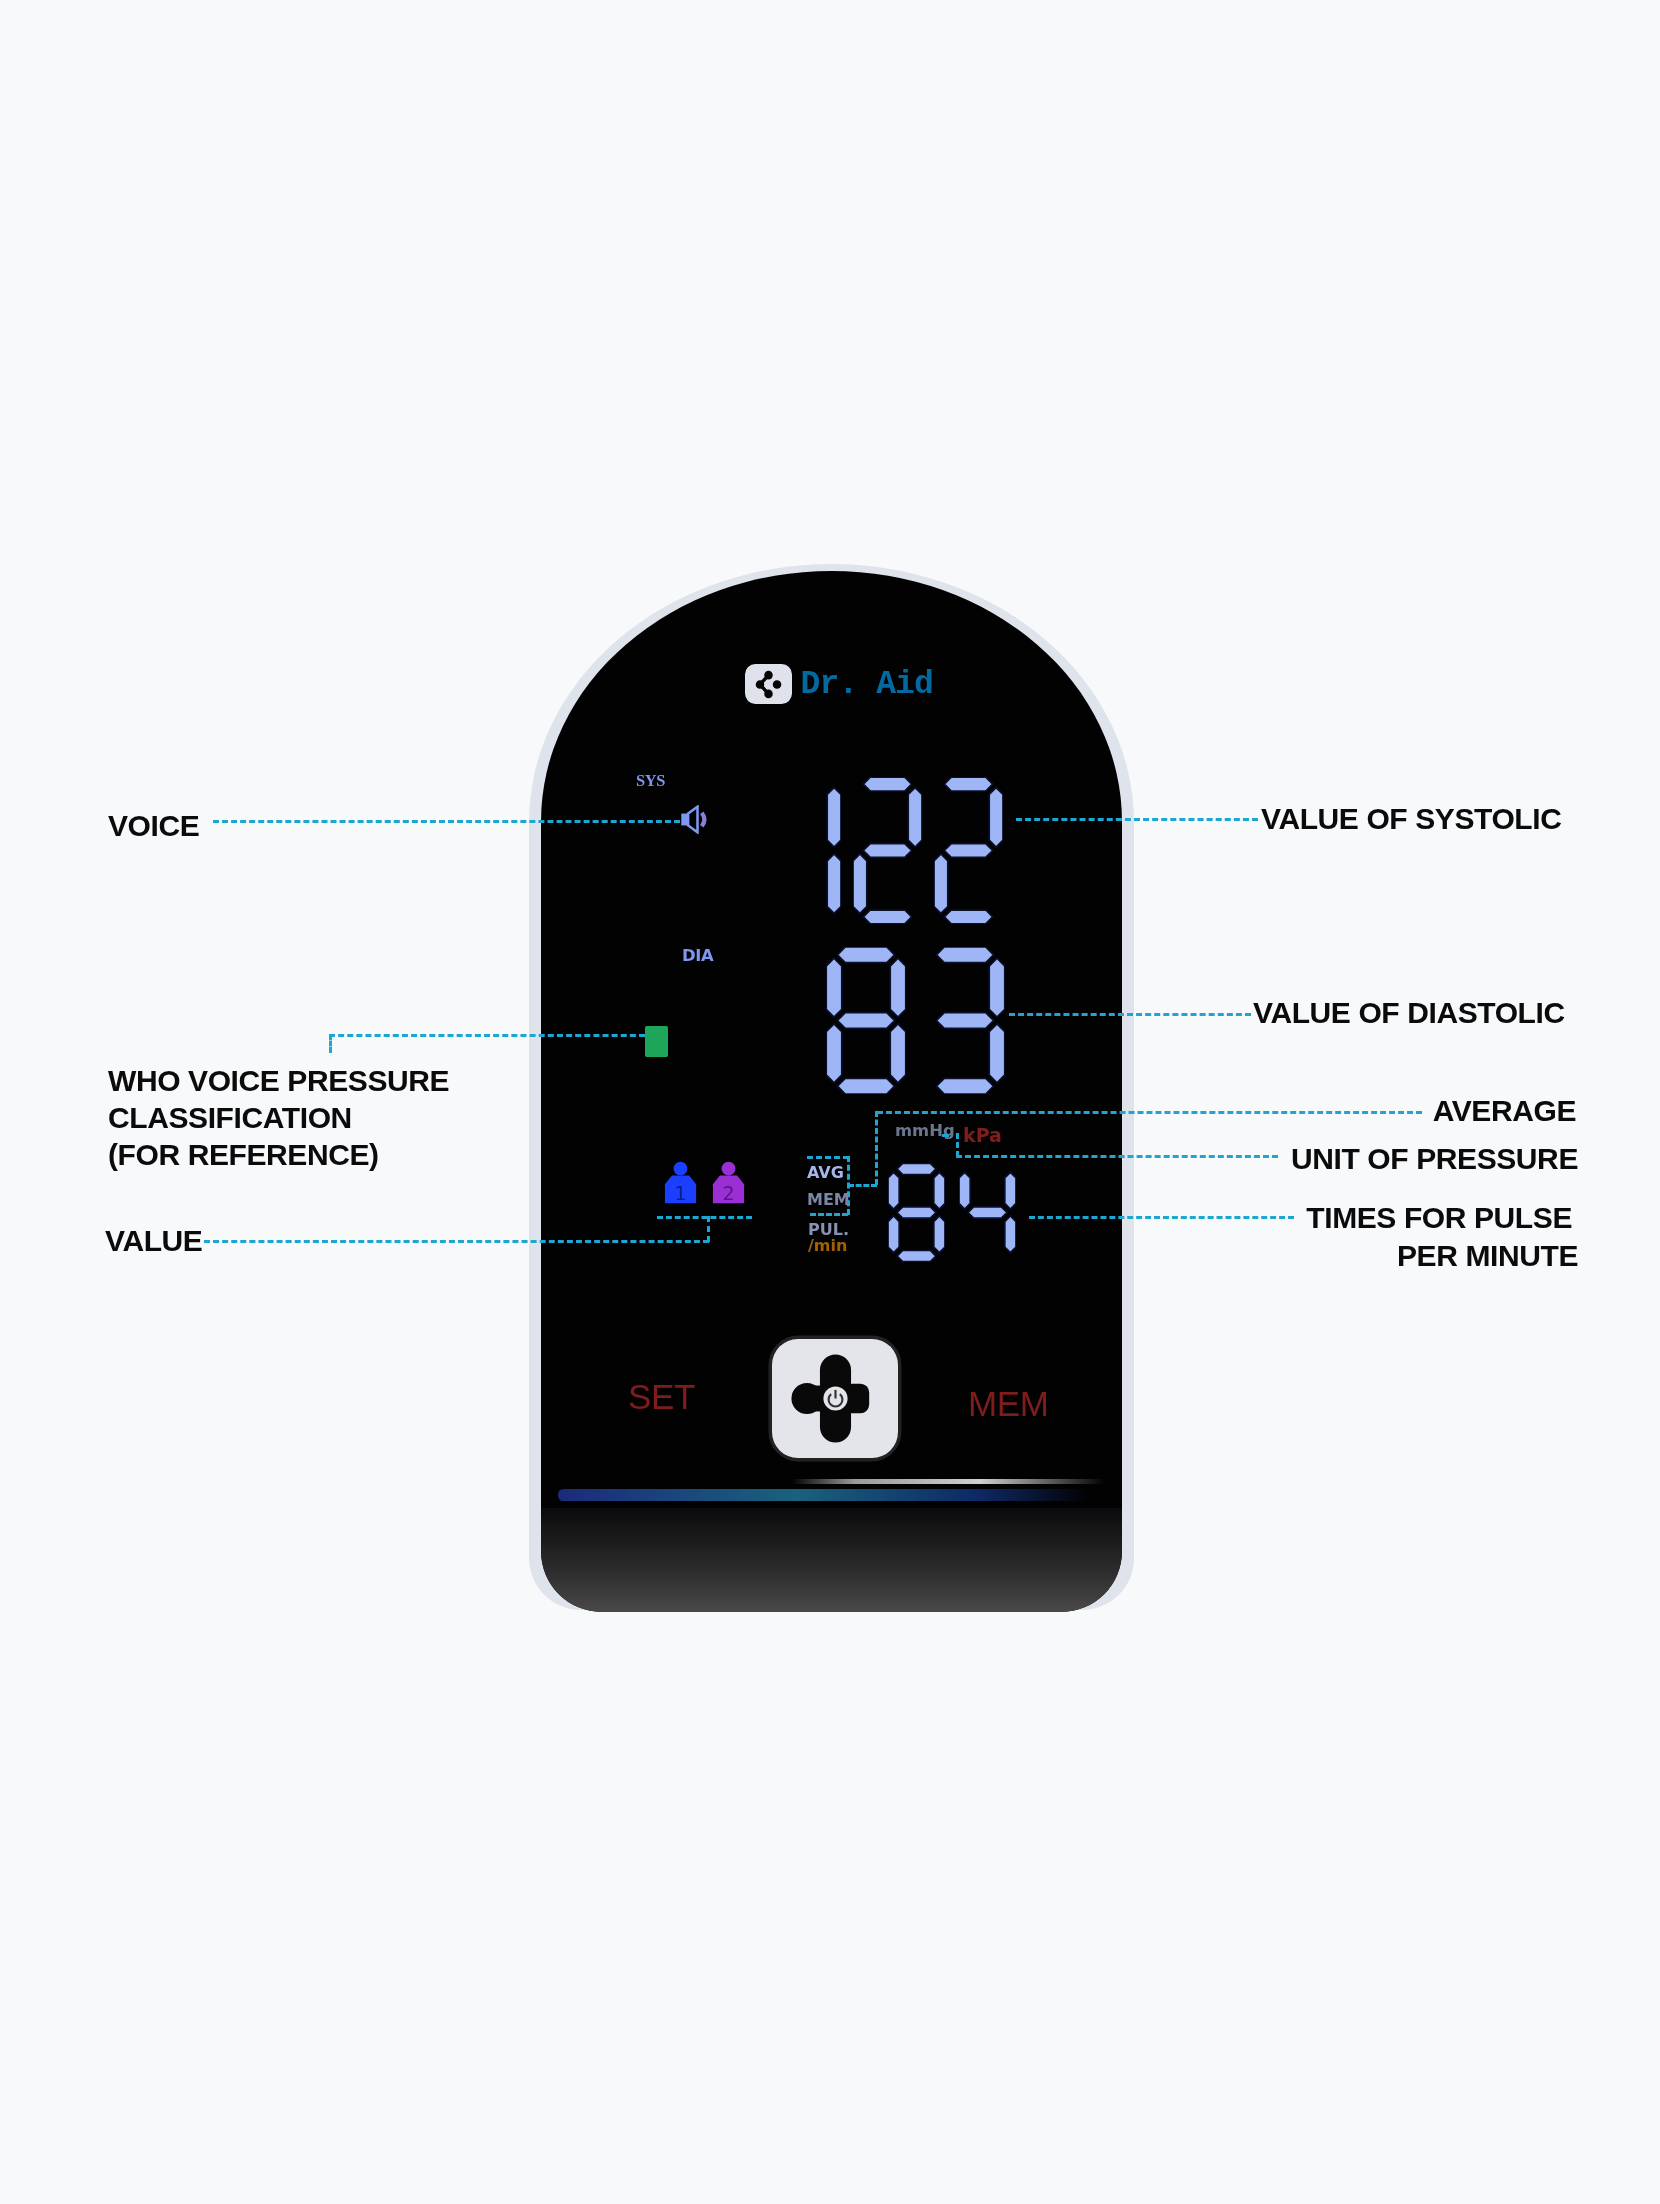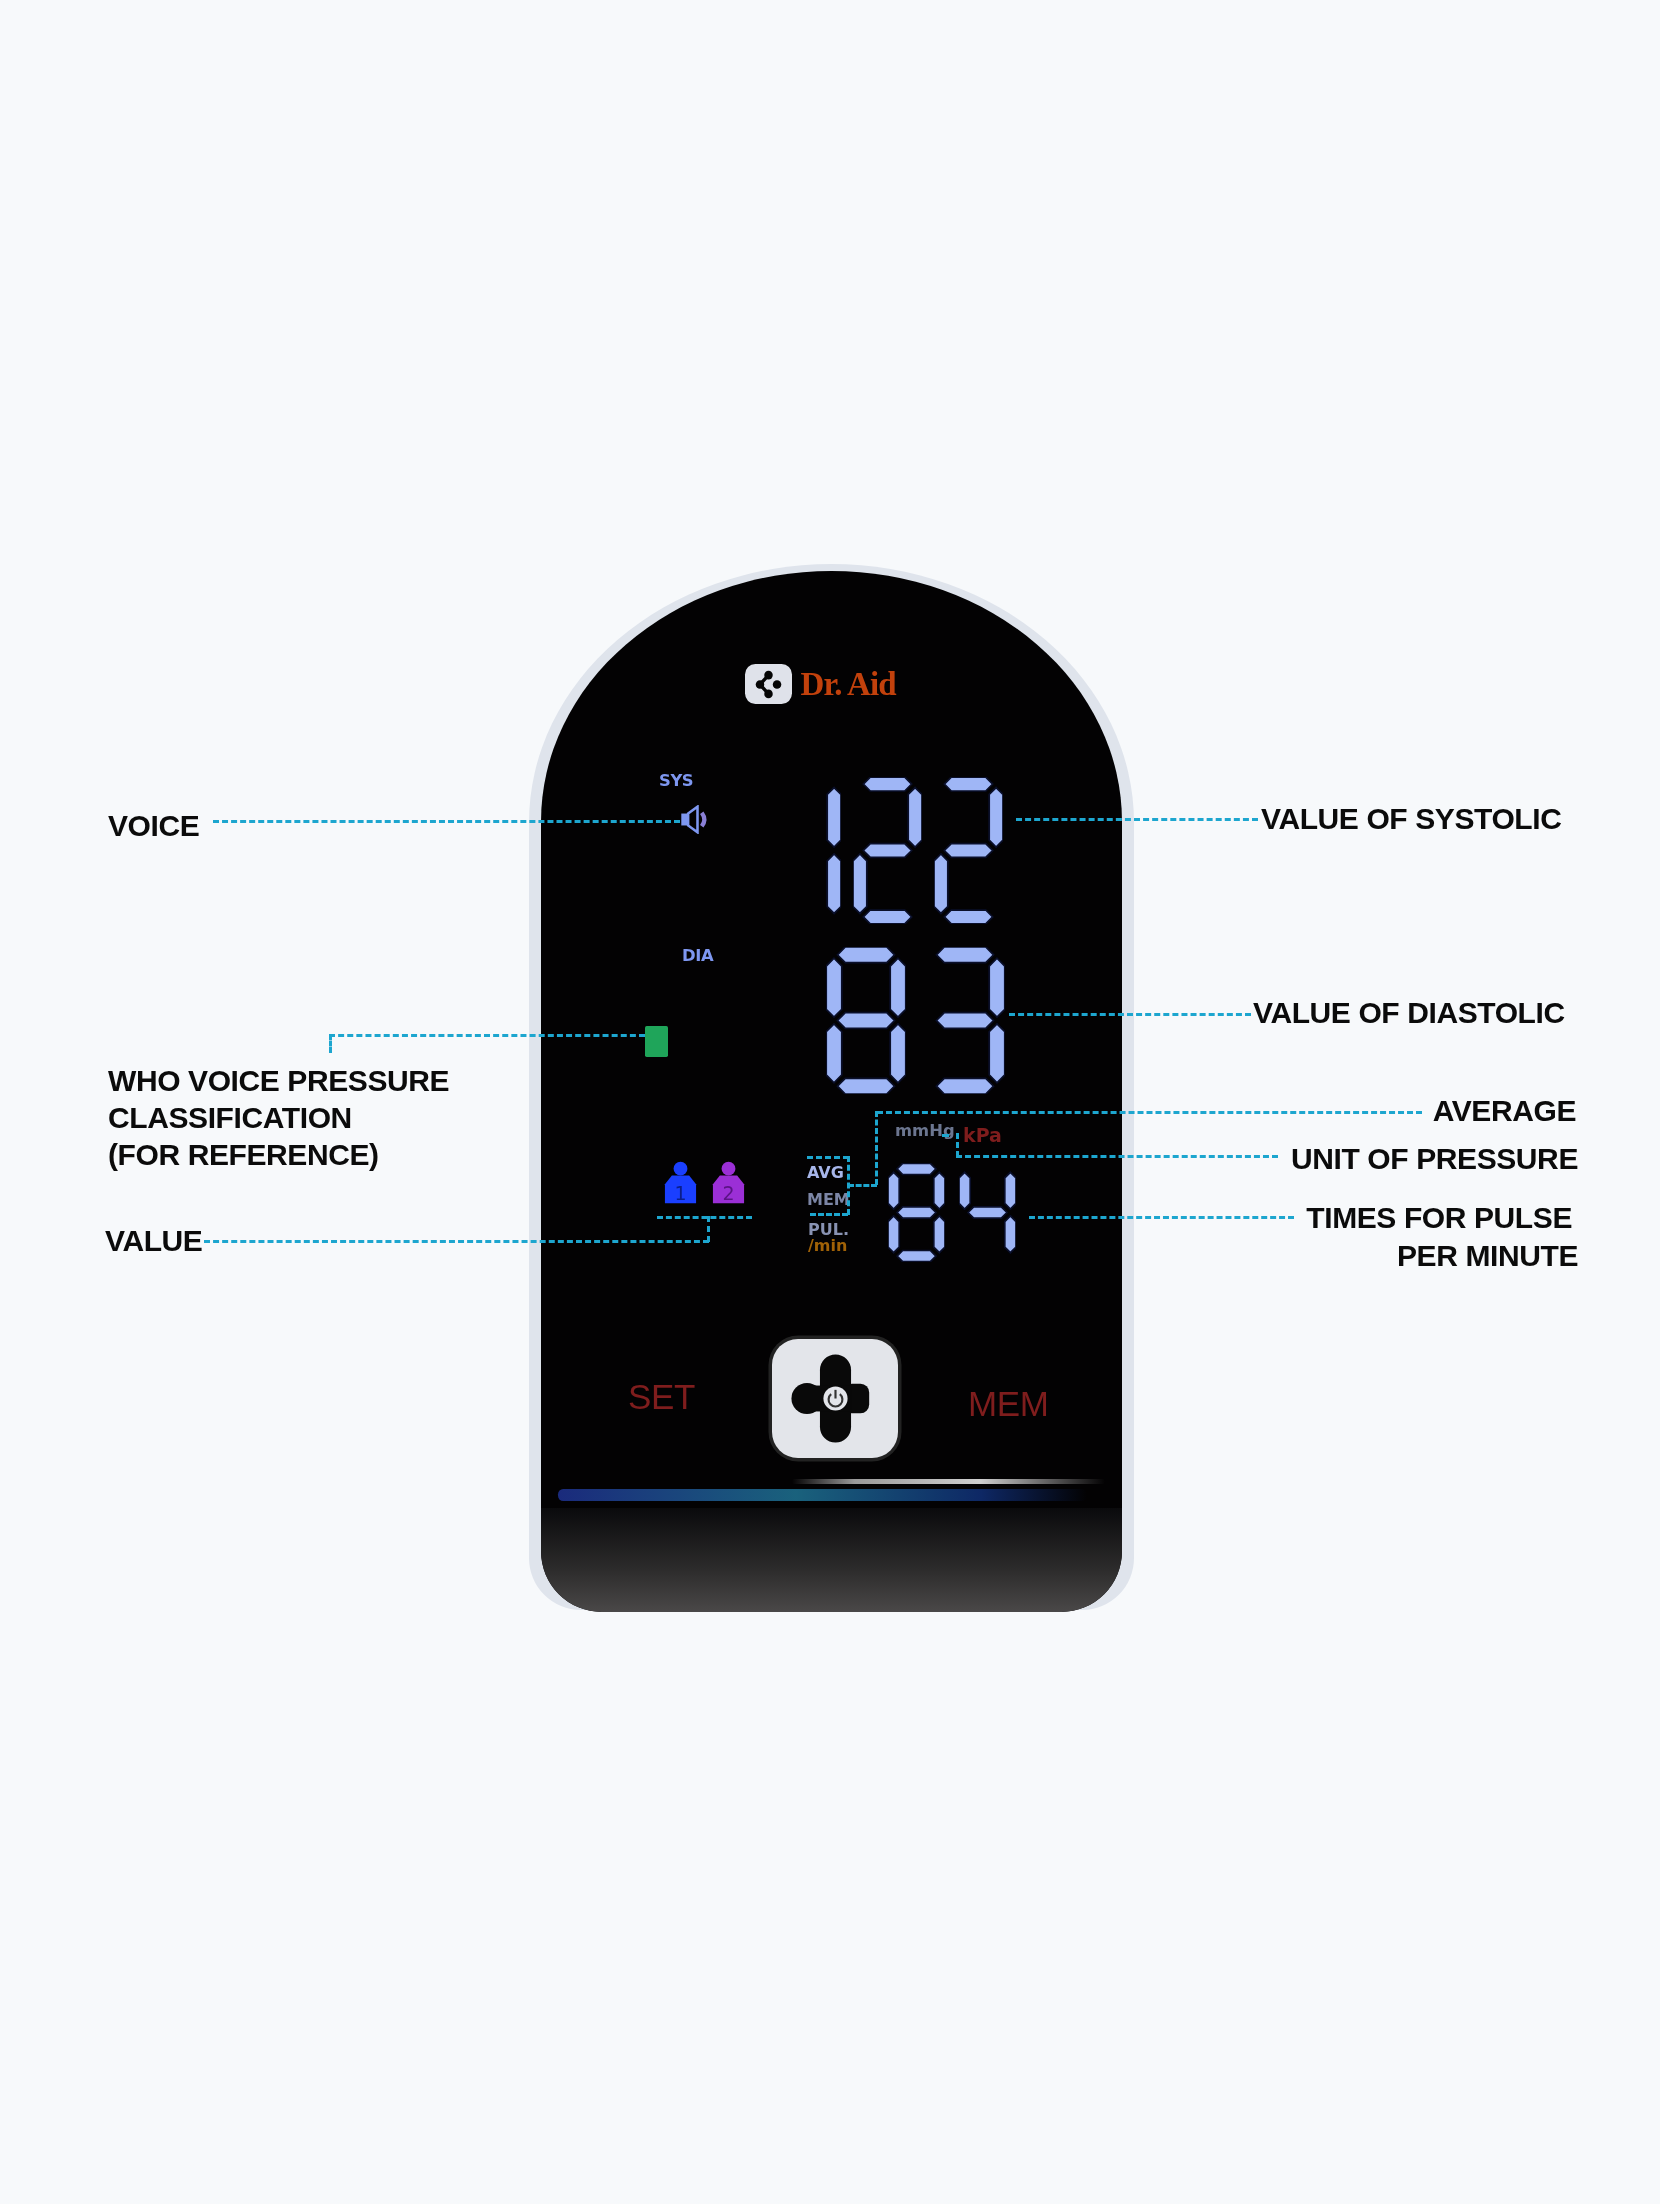--- a/index.html
+++ b/index.html
@@ -12,21 +12,21 @@
 
   
   .device-rim { position: absolute; left: 529px; top: 564px; width: 605px; height: 1046px; border-radius: 303px 303px 52px 52px / 259px 259px 52px 52px; background: #dfe4ec; }
   .device { position: absolute; left: 541px; top: 571px; width: 581px; height: 1041px; background: #030203; border-radius: 291px 291px 61px 61px / 251px 251px 61px 61px; overflow: hidden; }
   .device-bottom { position: absolute; left: 0; right: 0; bottom: 0; height: 104px; background: linear-gradient(#0a0a0c, #2d2c2c 60%, #4a4848); }
   .device-glare { position: absolute; left: 17.3px; right: 35px; bottom: 111px; height: 12px; background: linear-gradient(90deg, #1d2f8a, #1c6c8a 45%, #0f2c70 80%, transparent); border-radius: 5.2px; opacity: .9; }
   .device-glare2 { position: absolute; left: 251px; right: 17.3px; bottom: 128px; height: 5.2px; background: linear-gradient(90deg, transparent, #9a9a9a 20%, #d0d0d0 60%, transparent); border-radius: 3.5px; }
 
   .logo { position: absolute; left: 745px; top: 664px; display: flex; align-items: center; gap: 8.6px; }
   .logo-icon { width: 47px; height: 40px; background: #dfe2ea; border-radius: 10.4px; display: flex; align-items: center; justify-content: center; }
-  .logo-text { color: #c2410c; font-family: Liberation Serif, serif; font-weight: 700; font-size: 33px; letter-spacing: -0.9px; }
+  .logo-text { color: #0369a1; font-family: Liberation Mono, monospace; font-weight: 700; font-size: 33px; letter-spacing: -0.9px; }
 
   .lcd-label { position: absolute; color: #7e97f0; font-family: "DejaVu Sans", sans-serif; font-weight: 700; font-size: 16.4px; letter-spacing: -0.4px; }
   .lcd-small { position: absolute; color: #8a95b4; font-family: "DejaVu Sans", sans-serif; font-weight: 700; font-size: 16px; line-height: 14.7px; }
 
   .digits { position: absolute; display: flex; }
   .digit svg { display: block; }
 
   .classification { position: absolute; left: 645px; top: 1026px; width: 22.5px; height: 31px; background: #1fa55a; border-radius: 1.7px; }
 
   .user-icon { position: absolute; width: 35px; height: 45px; }
@@ -51,21 +51,21 @@
       <circle cx="7" cy="17" r="5" fill="#050505"></circle>
       <circle cx="17" cy="28" r="5" fill="#050505"></circle>
       <circle cx="27" cy="17" r="5" fill="#050505"></circle>
       <path d="M17 6 L7 17 L17 28" stroke="#050505" stroke-width="4" fill="none"></path>
       <circle cx="17" cy="17" r="4" fill="#dfe2ea"></circle>
     </svg>
   </div>
   <span class="logo-text">Dr. Aid</span>
 </div>
 
-<span class="lcd-label" style="left:659px; top:771px;">SYS</span>
+<span class="lcd-label" style="left:636px; top:771px;font-family:Liberation Serif, serif;">SYS</span>
 <span class="abs" style="left:680px; top:805px;">
   <svg width="35" height="29" viewBox="0 0 40 34">
     <rect x="1" y="10" width="8" height="14" fill="#7e97f0"></rect>
     <path d="M9 10 L20 2 L20 32 L9 24 Z" fill="none" stroke="#7e97f0" stroke-width="3"></path>
     <path d="M25 9 Q31 17 25 25" stroke="#8a7fd6" stroke-width="5" fill="none"></path>
   </svg>
 </span>
 <span class="lcd-label" style="left:682px; top:946px;">DIA</span>
 
 <div class="digits" id="sys-digits" style="left:772px; top:777px; gap:12px;">

